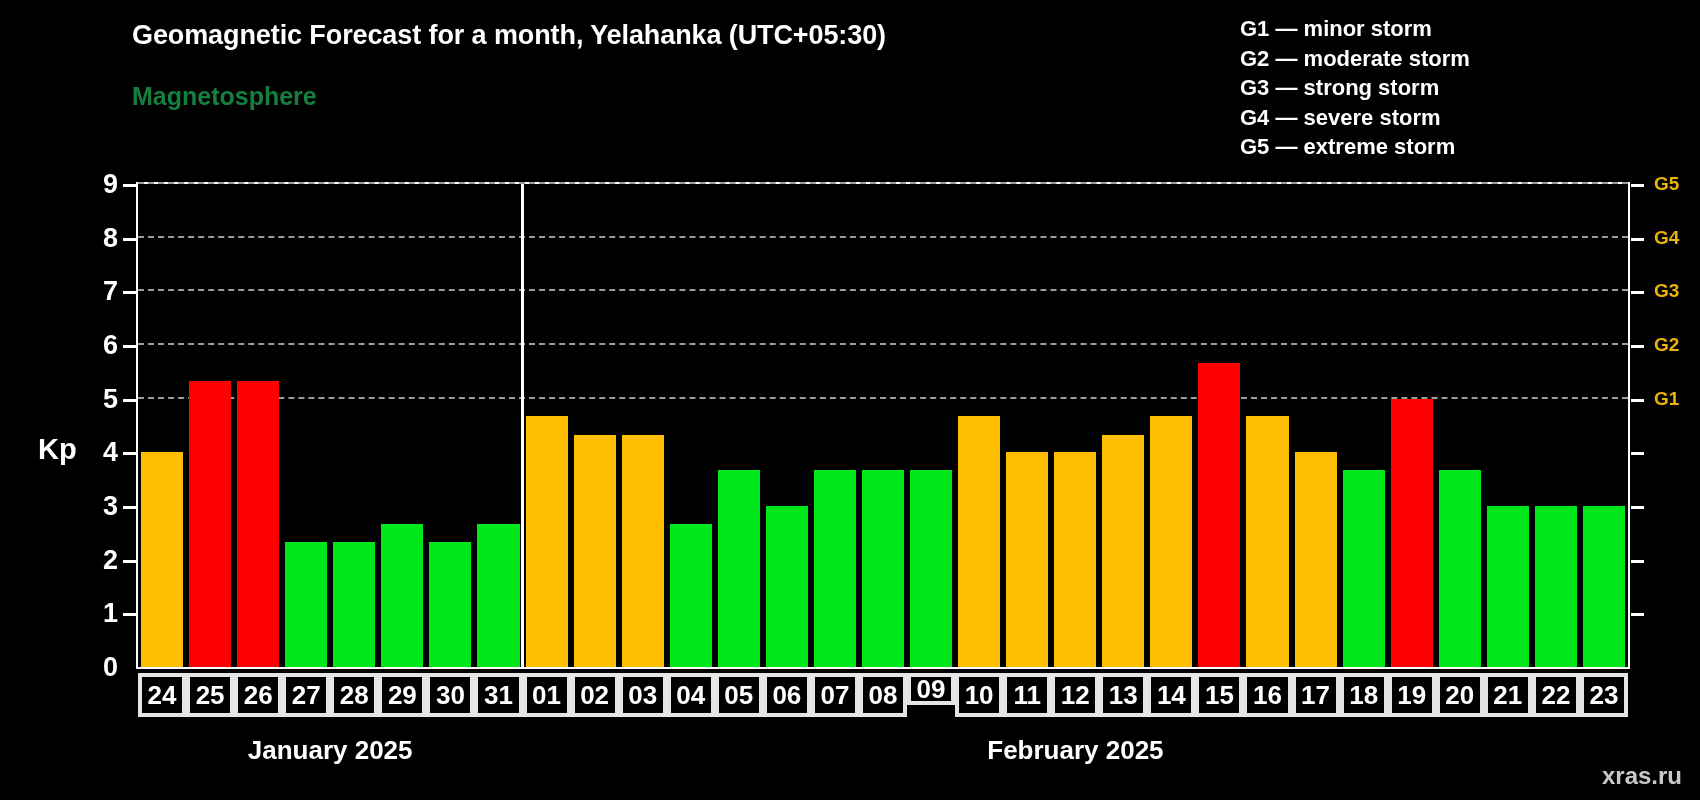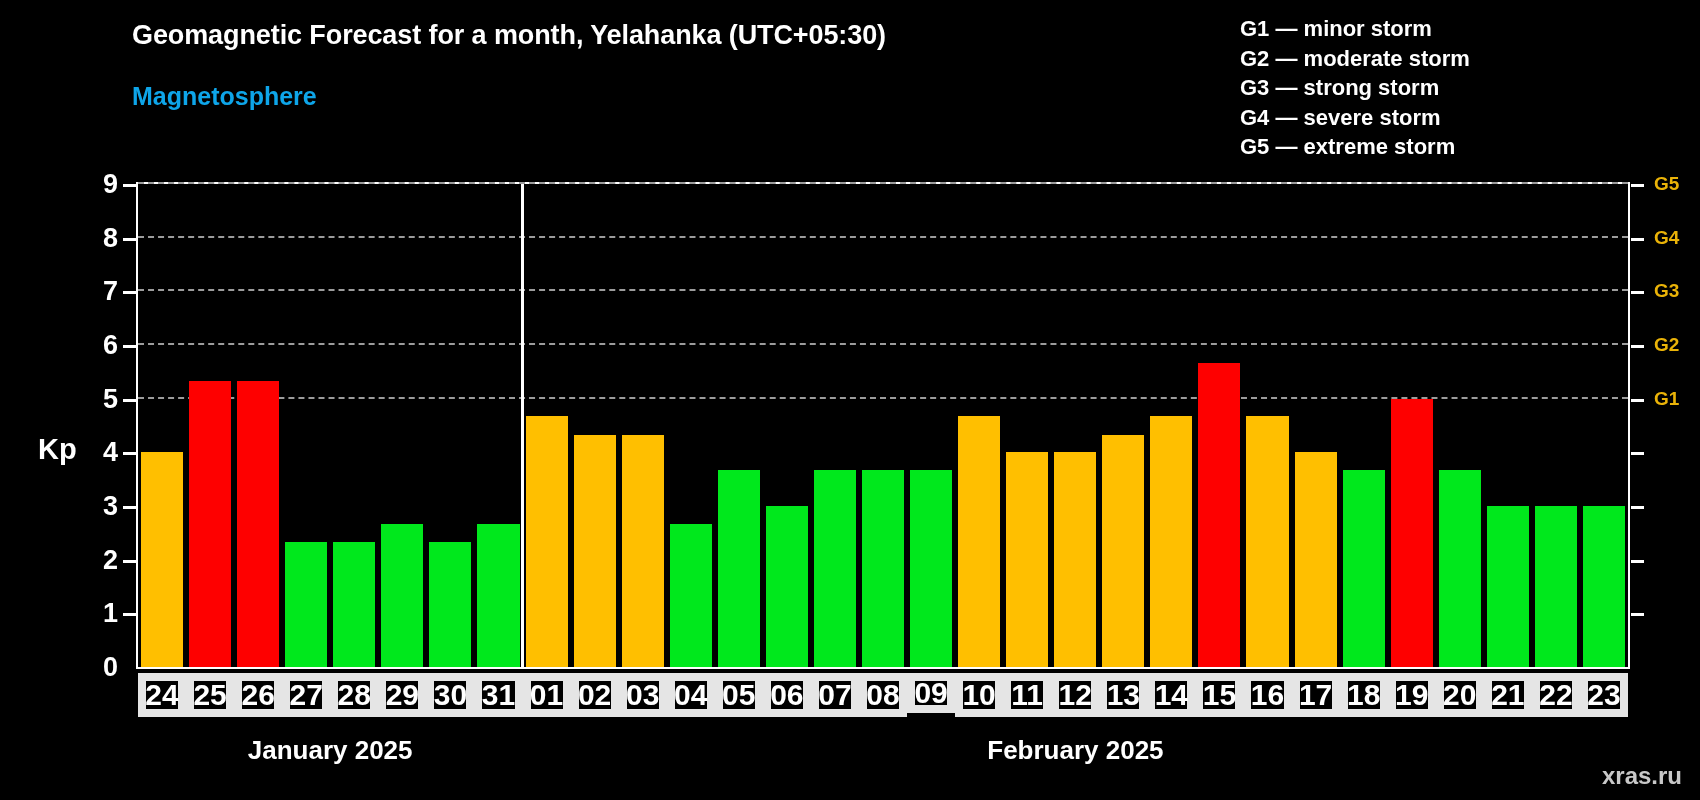--- a/index.html
+++ b/index.html
@@ -13,21 +13,21 @@
   
   .title {
     position: absolute; left: 132px; top: 20px;
     font-size: 27px; font-weight: bold; color: #fff;
     white-space: nowrap; letter-spacing: -0.1px;
   }
 
   
   .ms-title {
     position: absolute; left: 132px; top: 82px;
-    font-size: 25px; font-weight: bold; color: #0ea5e9; white-space: nowrap;
+    font-size: 25px; font-weight: bold; color: #15803d; white-space: nowrap;
   }
   .legend-row {
     position: absolute; left: 130px; top: 126px;
     display: flex; align-items: center; gap: 0px;
   }
   .legend-item { display: flex; align-items: center; }
   .legend-swatch { width: 35px; height: 29px; display: inline-block; }
   .legend-text {
     font-size: 23px; font-weight: bold; color: #fff;
     white-space: nowrap; margin-left: 13px;
@@ -96,24 +96,24 @@
     white-space: nowrap;
   }
   .g-tick {
     position: absolute;
     width: 13px; height: 0; border-top: 3px solid #ffffff;
   }
 
   
   .daybox {
     position: absolute;
-    border: 8px solid #e5e5e5;
+    border: 4px solid #e5e5e5;
     background: #000;
     color: #fff;
-    font-size: 30px; font-weight: bold;
+    font-size: 26px; font-weight: bold;
     display: flex; align-items: center; justify-content: center;
     line-height: 1;
   }
 
   
   .month-caption {
     position: absolute;
     font-size: 26px; font-weight: bold; color: #fff;
     white-space: nowrap;
   }
@@ -238,21 +238,21 @@
       <div class="daybox" style="left: 426.387px; width: 48.0645px; top: 673px; height: 44px;">30</div>
       <div class="daybox" style="left: 474.452px; width: 48.0645px; top: 673px; height: 44px;">31</div>
       <div class="daybox" style="left: 522.516px; width: 48.0645px; top: 673px; height: 44px;">01</div>
       <div class="daybox" style="left: 570.581px; width: 48.0645px; top: 673px; height: 44px;">02</div>
       <div class="daybox" style="left: 618.645px; width: 48.0645px; top: 673px; height: 44px;">03</div>
       <div class="daybox" style="left: 666.71px; width: 48.0645px; top: 673px; height: 44px;">04</div>
       <div class="daybox" style="left: 714.774px; width: 48.0645px; top: 673px; height: 44px;">05</div>
       <div class="daybox" style="left: 762.839px; width: 48.0645px; top: 673px; height: 44px;">06</div>
       <div class="daybox" style="left: 810.903px; width: 48.0645px; top: 673px; height: 44px;">07</div>
       <div class="daybox" style="left: 858.968px; width: 48.0645px; top: 673px; height: 44px;">08</div>
-      <div class="daybox" style="left: 907.032px; width: 48.0645px; top: 673px; height: 40px;">09</div>
+      <div class="daybox" style="left: 907.032px; width: 48.0645px; top: 673px; height: 32px;">09</div>
       <div class="daybox" style="left: 955.097px; width: 48.0645px; top: 673px; height: 44px;">10</div>
       <div class="daybox" style="left: 1003.16px; width: 48.0645px; top: 673px; height: 44px;">11</div>
       <div class="daybox" style="left: 1051.23px; width: 48.0645px; top: 673px; height: 44px;">12</div>
       <div class="daybox" style="left: 1099.29px; width: 48.0645px; top: 673px; height: 44px;">13</div>
       <div class="daybox" style="left: 1147.35px; width: 48.0645px; top: 673px; height: 44px;">14</div>
       <div class="daybox" style="left: 1195.42px; width: 48.0645px; top: 673px; height: 44px;">15</div>
       <div class="daybox" style="left: 1243.48px; width: 48.0645px; top: 673px; height: 44px;">16</div>
       <div class="daybox" style="left: 1291.55px; width: 48.0645px; top: 673px; height: 44px;">17</div>
       <div class="daybox" style="left: 1339.61px; width: 48.0645px; top: 673px; height: 44px;">18</div>
       <div class="daybox" style="left: 1387.68px; width: 48.0645px; top: 673px; height: 44px;">19</div>

